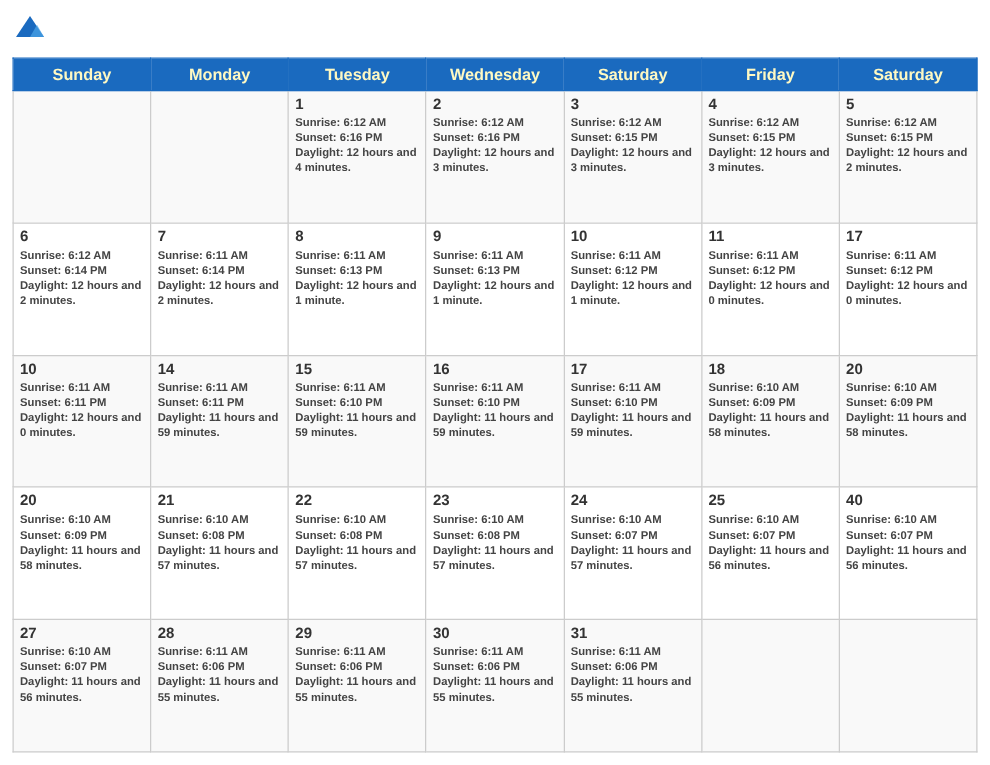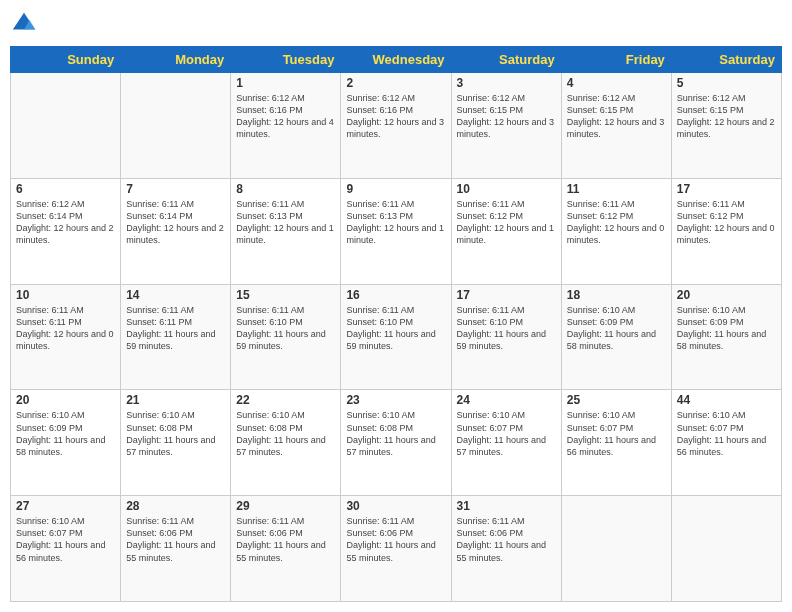--- a/index.html
+++ b/index.html
@@ -54,22 +54,22 @@
       color: #555;
     }
     .calendar-table {
       width: 100%;
       border-collapse: collapse;
       flex: 1;
       table-layout: fixed;
     }
     .calendar-table thead th {
       background-color: #1a6abf;
-      color: #fde047;
-      text-align: right;
+      color: #fef9c3;
+      text-align: center;
       padding: 5px 6px;
       font-size: 13px;
       font-weight: bold;
       border: 1px solid #1a6abf;
     }
     .calendar-table tbody td {
       border: 1px solid #ccc;
       vertical-align: top;
       padding: 3px 5px;
       font-size: 9.5px;
@@ -81,20 +81,21 @@
       font-size: 12px;
       font-weight: bold;
       color: #333;
       display: block;
       margin-bottom: 2px;
     }
     .cell-text {
       font-size: 9px;
       line-height: 1.35;
       color: #444;
+      font-weight: bold;
     }
     .empty-cell {
       background: #fff;
     }
     tbody tr:nth-child(odd) td {
       background-color: #f9f9f9;
     }
     tbody tr:nth-child(even) td {
       background-color: #fff;
     }
@@ -236,21 +237,21 @@
           </td>
           <td>
             <span class="day-number">24</span>
             <div class="cell-text">Sunrise: 6:10 AM<br>Sunset: 6:07 PM<br>Daylight: 11 hours and 57 minutes.</div>
           </td>
           <td>
             <span class="day-number">25</span>
             <div class="cell-text">Sunrise: 6:10 AM<br>Sunset: 6:07 PM<br>Daylight: 11 hours and 56 minutes.</div>
           </td>
           <td>
-            <span class="day-number">44</span>
+            <span class="day-number">40</span>
             <div class="cell-text">Sunrise: 6:10 AM<br>Sunset: 6:07 PM<br>Daylight: 11 hours and 56 minutes.</div>
           </td>
         </tr>
         <tr>
           <td>
             <span class="day-number">27</span>
             <div class="cell-text">Sunrise: 6:10 AM<br>Sunset: 6:07 PM<br>Daylight: 11 hours and 56 minutes.</div>
           </td>
           <td>
             <span class="day-number">28</span>

